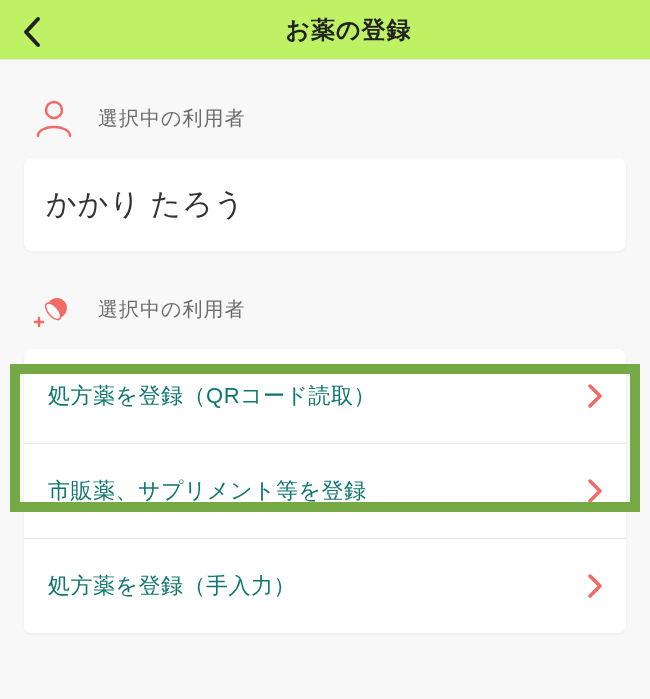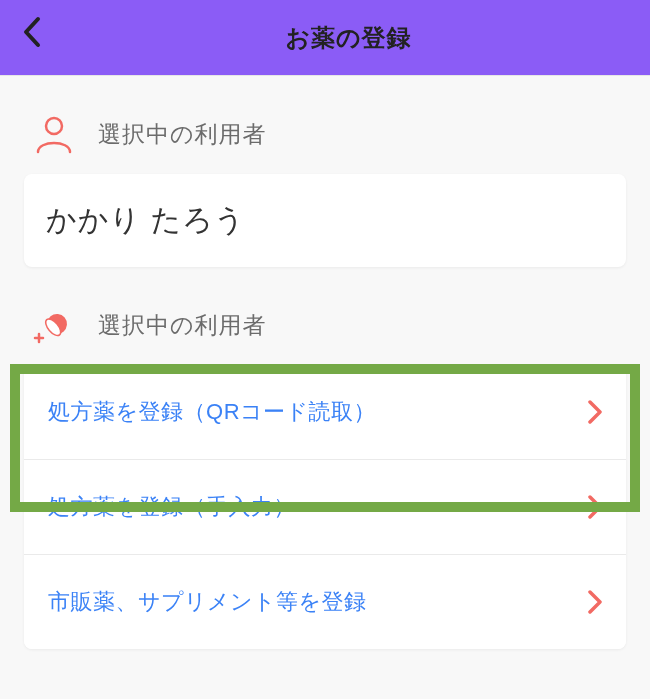--- a/index.html
+++ b/index.html
@@ -4,22 +4,22 @@
 <style>
   * { box-sizing: border-box; margin: 0; padding: 0; }
   html, body {
     width: 650px;
     height: 699px;
     font-family: -apple-system, "Hiragino Sans", "Hiragino Kaku Gothic ProN", Meiryo, sans-serif;
     background: #f8f8f8;
     color: #222;
   }
   .header {
-    height: 76px;
-    background: #8b5cf6;
+    height: 60px;
+    background: #bef264;
     border-bottom: 1px solid #e6e6e6;
     display: flex;
     align-items: center;
     position: relative;
     padding-left: 47px;
   }
   .back-btn {
     position: absolute;
     left: 8px;
     top: 0;
@@ -48,21 +48,21 @@
     padding: 36px 8px 18px 8px;
   }
   .section-header .icon-slot {
     width: 44px;
     height: 44px;
     display: flex;
     align-items: center;
     justify-content: center;
   }
   .section-header-label {
-    font-size: 23px;
+    font-size: 20px;
     color: #6b6b6b;
     font-weight: 500;
     letter-spacing: 1px;
   }
   .card {
     background: #fff;
     border-radius: 8px;
     box-shadow: 0 1px 3px rgba(0,0,0,0.06);
   }
   .user-card {
@@ -70,21 +70,21 @@
     font-size: 30px;
     color: #333;
     letter-spacing: 1px;
   }
   .list-row {
     display: flex;
     align-items: center;
     justify-content: space-between;
     padding: 32px 24px;
     font-size: 22px;
-    color: #3b82f6;
+    color: #0f766e;
     cursor: pointer;
     border-bottom: 1px solid #eaeaea;
     background: #fff;
     letter-spacing: 0.5px;
   }
   .list-row:first-child { border-top-left-radius: 8px; border-top-right-radius: 8px; }
   .list-row:last-child { border-bottom: none; border-bottom-left-radius: 8px; border-bottom-right-radius: 8px; }
   .chevron-right {
     flex-shrink: 0;
   }
@@ -147,27 +147,27 @@
     </div>
 
     <div class="card">
       <div class="list-row">
         <span>処方薬を登録（QRコード読取）</span>
         <svg class="chevron-right" width="14" height="24" viewBox="0 0 14 24">
           <polyline points="2,2 12,12 2,22" fill="none" stroke="#f26a63" stroke-width="3.5" stroke-linecap="round" stroke-linejoin="round"></polyline>
         </svg>
       </div>
       <div class="list-row">
-        <span>処方薬を登録（手入力）</span>
+        <span>市販薬、サプリメント等を登録</span>
         <svg class="chevron-right" width="14" height="24" viewBox="0 0 14 24">
           <polyline points="2,2 12,12 2,22" fill="none" stroke="#f26a63" stroke-width="3.5" stroke-linecap="round" stroke-linejoin="round"></polyline>
         </svg>
       </div>
       <div class="list-row">
-        <span>市販薬、サプリメント等を登録</span>
+        <span>処方薬を登録（手入力）</span>
         <svg class="chevron-right" width="14" height="24" viewBox="0 0 14 24">
           <polyline points="2,2 12,12 2,22" fill="none" stroke="#f26a63" stroke-width="3.5" stroke-linecap="round" stroke-linejoin="round"></polyline>
         </svg>
       </div>
     </div>
 
   </div>
 
   <div class="highlight-box" style="left:10px; top:364px; width:630px; height:148px;"></div>
 

